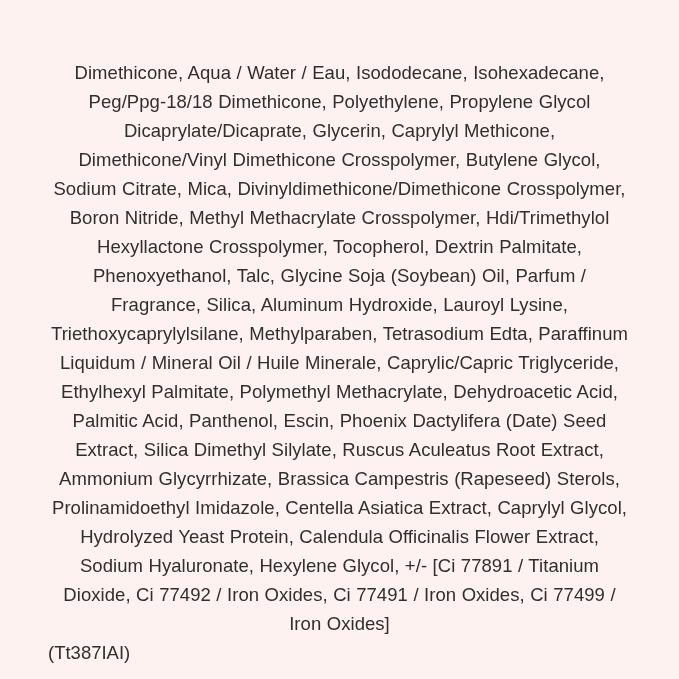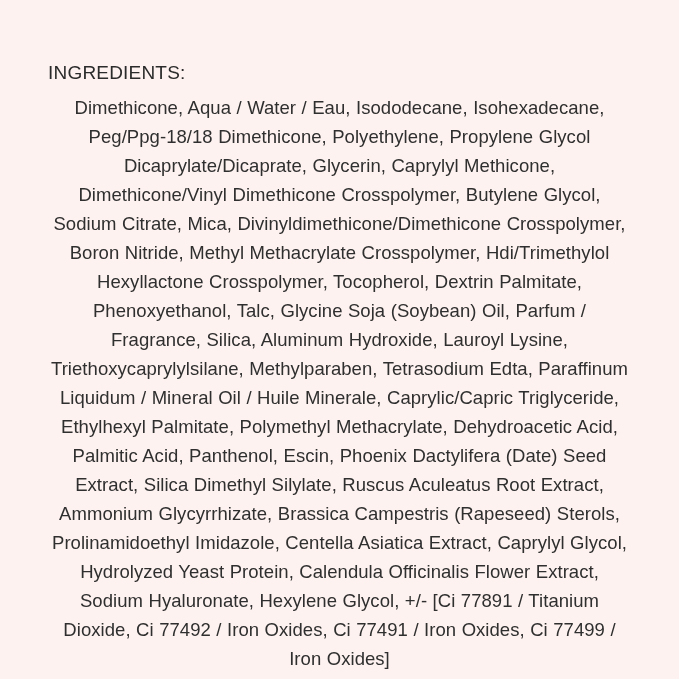--- a/index.html
+++ b/index.html
@@ -43,16 +43,15 @@
     font-size: 18.5px;
     line-height: 29px;
     color: #2f2f2f;
     margin: 0;
   }
 </style>
 </head>
 <body>
 
 <div class="page">
-  <h1 class="heading">INGREDIENTS:</h1>
   <p class="body-text">Dimethicone, Aqua / Water / Eau, Isododecane, Isohexadecane, Peg/Ppg-18/18 Dimethicone, Polyethylene, Propylene Glycol Dicaprylate/Dicaprate, Glycerin, Caprylyl Methicone, Dimethicone/Vinyl Dimethicone Crosspolymer, Butylene Glycol, Sodium Citrate, Mica, Divinyldimethicone/Dimethicone Crosspolymer, Boron Nitride, Methyl Methacrylate Crosspolymer, Hdi/Trimethylol Hexyllactone Crosspolymer, Tocopherol, Dextrin Palmitate, Phenoxyethanol, Talc, Glycine Soja (Soybean) Oil, Parfum / Fragrance, Silica, Aluminum Hydroxide, Lauroyl Lysine, Triethoxycaprylylsilane, Methylparaben, Tetrasodium Edta, Paraffinum Liquidum / Mineral Oil / Huile Minerale, Caprylic/Capric Triglyceride, Ethylhexyl Palmitate, Polymethyl Methacrylate, Dehydroacetic Acid, Palmitic Acid, Panthenol, Escin, Phoenix Dactylifera (Date) Seed Extract, Silica Dimethyl Silylate, Ruscus Aculeatus Root Extract, Ammonium Glycyrrhizate, Brassica Campestris (Rapeseed) Sterols, Prolinamidoethyl Imidazole, Centella Asiatica Extract, Caprylyl Glycol, Hydrolyzed Yeast Protein, Calendula Officinalis Flower Extract, Sodium Hyaluronate, Hexylene Glycol, +/- [Ci 77891 / Titanium Dioxide, Ci 77492 / Iron Oxides, Ci 77491 / Iron Oxides, Ci 77499 / Iron Oxides]</p>
   <p class="batch-code">(Tt387IAI)</p>
 </div>
 
 </body></html>

